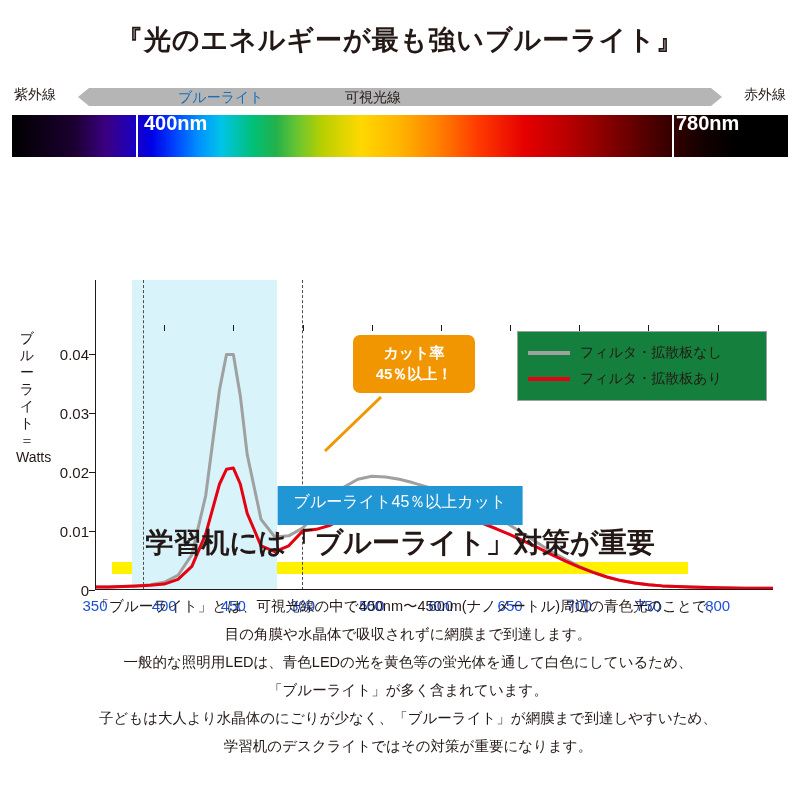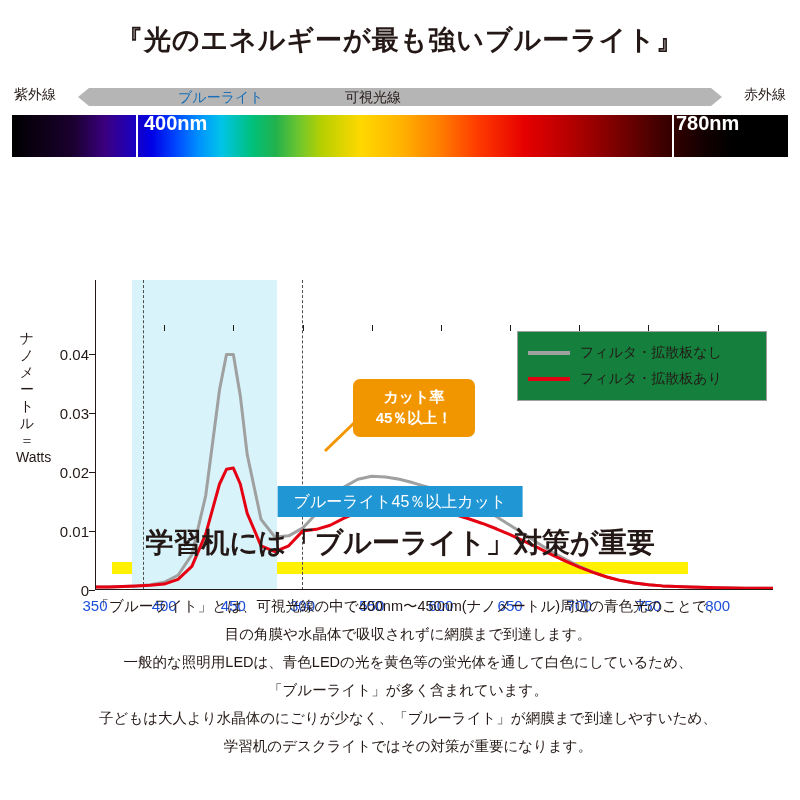--- a/index.html
+++ b/index.html
@@ -252,41 +252,40 @@
     width: 122px;
     background: #f29600;
     border-radius: 7px;
     color: #ffffff;
     font-size: 15px;
     font-weight: bold;
     text-align: center;
     padding: 7px 4px 9px;
     line-height: 21px;
     box-sizing: border-box;
-    margin-top: 44px;
   }
   .callout-line {
     position: absolute;
     left: 228px;
     top: 70px;
     width: 60px;
     height: 58px;
     pointer-events: none;
   }
 
   
   .cut-badge {
     position: absolute;
     top: 486px;
     left: 50%;
     transform: translateX(-50%);
     background: #2196d4;
     color: #ffffff;
     font-size: 16px;
-    padding: 6px 16px 4px;
+    padding: 6px 16px 12px;
     white-space: nowrap;
   }
   .sub-title {
     position: absolute;
     top: 524px;
     left: 0;
     width: 800px;
     text-align: center;
     font-size: 28px;
     font-weight: bold;
@@ -331,21 +330,21 @@
   </div>
 
   <div class="spectrum"></div>
   <div class="spec-marker" style="left:136px;"></div>
   <div class="spec-label" style="left:144px;">400nm</div>
   <div class="spec-marker" style="left:672px;"></div>
   <div class="spec-label" style="left:676px;">780nm</div>
 
   <div class="chart-wrap">
 
-    <div class="y-axis-title">ナノメートル＝Watts</div>
+    <div class="y-axis-title">ブルーライト＝Watts</div>
 
     <div class="plot">
       <div class="plot-band"></div>
       <div class="vline" style="left:7.1%;"></div>
       <div class="vline" style="left:30.6%;"></div>
 
       <svg id="chart-svg" width="678" height="265" viewBox="0 0 678 265" preserveAspectRatio="none" style="position:absolute; left:0; top:0;">
           <path d="M0.00 262.06 L13.84 262.06 L27.67 261.47 L41.51 260.88 L55.35 259.70 L69.18 257.34 L83.02 250.28 L96.86 229.67 L110.69 170.78 L124.53 64.78 L131.45 29.44 L138.37 29.44 L145.29 70.67 L152.20 129.56 L166.04 194.33 L179.88 212.00 L193.71 210.82 L207.55 203.17 L221.39 188.44 L235.22 173.72 L249.06 161.94 L262.90 154.29 L276.73 151.34 L290.57 151.93 L304.41 154.29 L318.24 157.82 L332.08 161.94 L345.92 166.07 L359.76 170.78 L373.59 176.67 L387.43 183.73 L401.27 191.39 L415.10 200.22 L428.94 209.06 L442.78 217.89 L456.61 226.72 L470.45 234.38 L484.29 241.44 L498.12 247.33 L511.96 252.04 L525.80 255.58 L539.63 257.93 L553.47 259.70 L567.31 260.88 L594.98 262.06 L622.65 262.64 L650.33 263.23 L678.00 263.23" fill="none" stroke="#9fa0a0" stroke-width="3" stroke-linejoin="round" stroke-linecap="round"></path>
           <path d="M0.00 262.06 L13.84 262.06 L27.67 261.47 L41.51 260.88 L55.35 260.29 L69.18 259.11 L83.02 254.40 L96.86 241.44 L110.69 209.06 L124.53 159.00 L131.45 144.28 L138.37 143.10 L145.29 159.00 L152.20 188.44 L166.04 220.83 L179.88 226.72 L193.71 220.83 L207.55 206.11 L221.39 204.34 L235.22 200.22 L249.06 193.16 L262.90 187.27 L276.73 183.73 L290.57 182.56 L304.41 181.97 L318.24 182.56 L332.08 184.32 L345.92 186.68 L359.76 189.62 L373.59 193.74 L387.43 198.46 L401.27 203.76 L415.10 209.64 L428.94 216.12 L442.78 222.60 L456.61 229.67 L470.45 236.14 L484.29 242.03 L498.12 247.33 L511.96 252.04 L525.80 255.58 L539.63 257.93 L553.47 259.70 L567.31 260.88 L594.98 262.06 L622.65 262.64 L650.33 263.23 L678.00 263.23" fill="none" stroke="#e50012" stroke-width="3" stroke-linejoin="round" stroke-linecap="round"></path>
         </svg>

